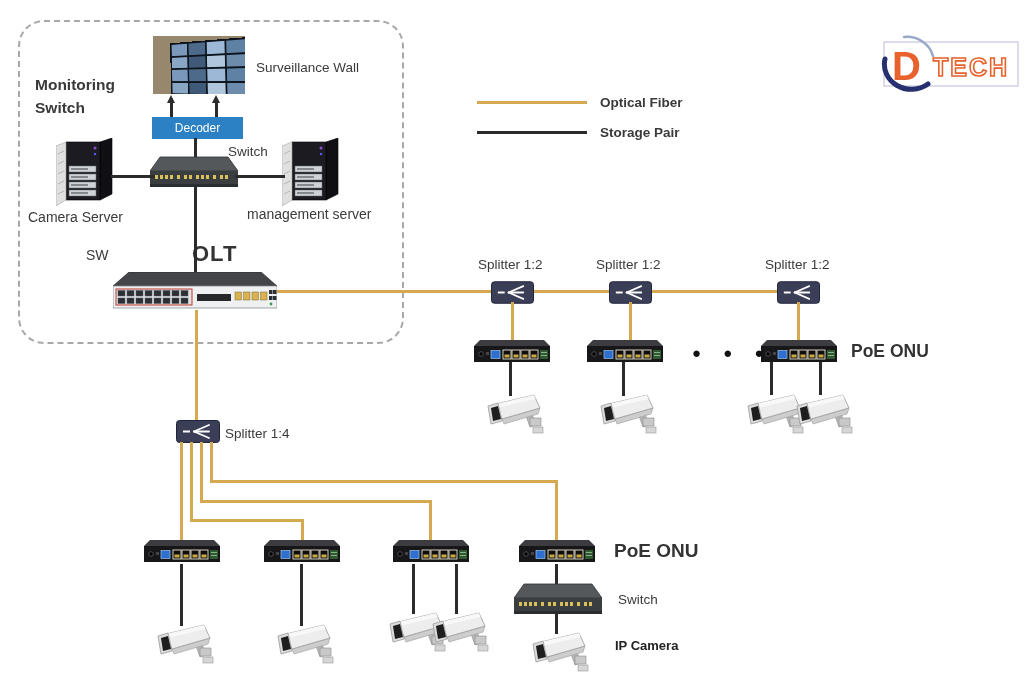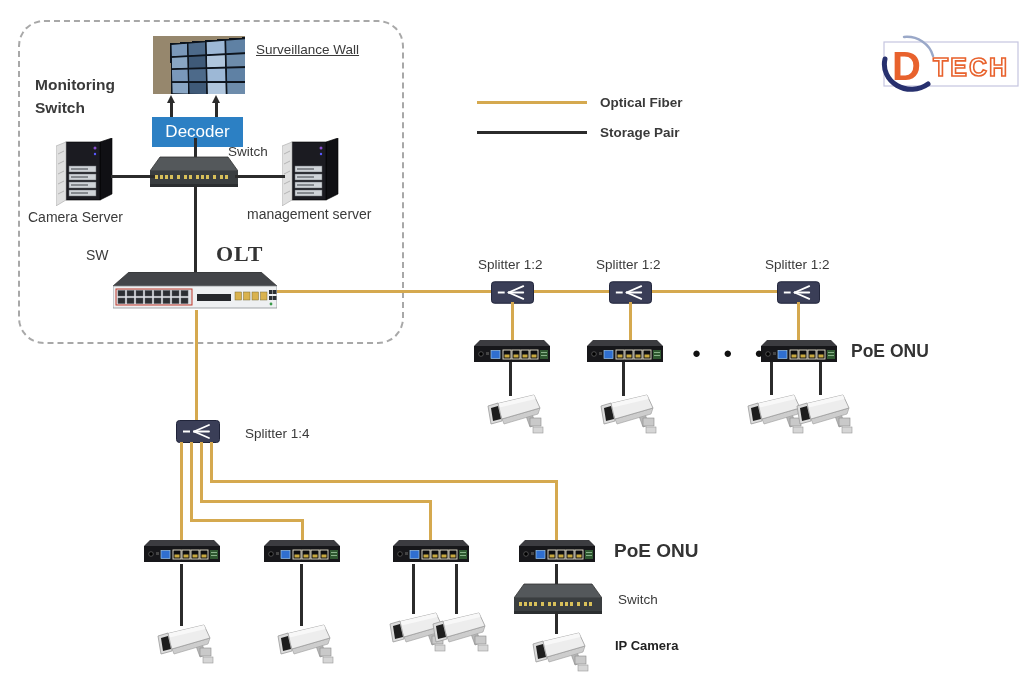--- a/index.html
+++ b/index.html
@@ -11,23 +11,23 @@
   .b   { font-weight:bold; }
   
   .hline { position:absolute; height:3px; }
   .vline { position:absolute; width:3px; }
   .fiber { background:var(--optical-fiber,#D5A94F); }
   .tp    { background:var(--twisted-pair,#2B2B2B); }
   
   .mc-box { position:absolute; left:18px; top:20px; width:382px; height:320px;
             border:2px dashed #a8a8a8; border-radius:26px; }
   
-  .decoder { position:absolute; left:152px; top:117px; width:91px; height:30px;
+  .decoder { position:absolute; left:152px; top:117px; width:91px; height:22px;
              background:var(--decoder-blue,#2C80C4); color:#fff; display:flex;
-             align-items:center; justify-content:center; font-size:17px; }
+             align-items:center; justify-content:center; font-size:12px; }
   
   .arrow-up { position:absolute; width:9px; }
   .arrow-up .head { position:absolute; left:0; top:0; width:0; height:0; display:block;
                     border-left:4.5px solid transparent; border-right:4.5px solid transparent;
                     border-bottom:8px solid #2b2b2b; }
   .arrow-up .shaft { position:absolute; left:3px; top:7px; width:2.5px; bottom:0;
                      background:#2b2b2b; display:block; }
   
   .wall { position:absolute; left:153px; top:36px; width:92px; height:58px;
           background:#96876d; overflow:hidden; }
@@ -190,21 +190,21 @@
         <i></i>
         <i></i>
         <i></i>
         <i></i>
         <i></i>
         <i></i>
         <i></i>
         <i></i>
       </div>
   </div>
-  <div class="lbl" style="left:256px;top:42px;text-decoration:underline;">Surveillance Wall</div>
+  <div class="lbl" style="left:256px;top:60px;">Surveillance Wall</div>
 
   <div class="arrow-up" style="left:167px;top:95px;height:23px;">
       <i class="head"></i>
       <i class="shaft"></i>
     </div>
   <div class="arrow-up" style="left:212px;top:95px;height:23px;">
       <i class="head"></i>
       <i class="shaft"></i>
     </div>
 
@@ -221,21 +221,21 @@
     </svg>
   <svg class="dev" style="left:282px;top:138px" width="60" height="68">
       <use href="#sym-server"></use>
     </svg>
   <div class="hline tp" style="left:111px;top:175px;width:44px;"></div>
   <div class="hline tp" style="left:235px;top:175px;width:50px;"></div>
   <div class="lbl" style="left:28px;top:209px;font-size:14px;">Camera Server</div>
   <div class="lbl" style="left:247px;top:206px;font-size:14px;">management server</div>
 
   <div class="lbl" style="left:86px;top:247px;font-size:14px;">SW</div>
-  <div class="lbl b" style="left:216px;top:241px;font-size:22px;letter-spacing:1px;color:#333;font-family:Liberation Serif, serif;">OLT</div>
+  <div class="lbl b" style="left:192px;top:241px;font-size:22px;letter-spacing:1px;color:#333;">OLT</div>
 
   <div class="vline tp" style="left:194px;top:186px;height:88px;"></div>
   <svg class="dev" style="left:113px;top:272px" width="164" height="40">
       <use href="#sym-olt"></use>
     </svg>
 
   <div class="hline fiber" style="left:477px;top:101px;width:110px;"></div>
   <div class="lbl b" style="left:600px;top:95px;">Optical Fiber</div>
   <div class="hline tp" style="left:477px;top:131px;width:110px;"></div>
   <div class="lbl b" style="left:600px;top:125px;">Storage Pair</div>
@@ -291,21 +291,21 @@
       <use href="#sym-camera"></use>
     </svg>
   <svg class="dev" style="left:793px;top:392px" width="64" height="44">
       <use href="#sym-camera"></use>
     </svg>
 
   <div class="vline fiber" style="left:195px;top:310px;height:112px;"></div>
   <svg class="dev" style="left:176px;top:420px" width="44" height="23">
       <use href="#sym-splitter"></use>
     </svg>
-  <div class="lbl" style="left:245px;top:426px;">Splitter 1:4</div>
+  <div class="lbl" style="left:225px;top:426px;">Splitter 1:4</div>
 
   <div class="vline fiber" style="left:180px;top:442px;height:100px;"></div>
   <div class="vline fiber" style="left:190px;top:442px;height:80px;"></div>
   <div class="hline fiber" style="left:190px;top:519px;width:114px;"></div>
   <div class="vline fiber" style="left:301px;top:519px;height:23px;"></div>
   <div class="vline fiber" style="left:200px;top:442px;height:61px;"></div>
   <div class="hline fiber" style="left:200px;top:500px;width:232px;"></div>
   <div class="vline fiber" style="left:429px;top:500px;height:42px;"></div>
   <div class="vline fiber" style="left:210px;top:442px;height:41px;"></div>
   <div class="hline fiber" style="left:210px;top:480px;width:348px;"></div>

